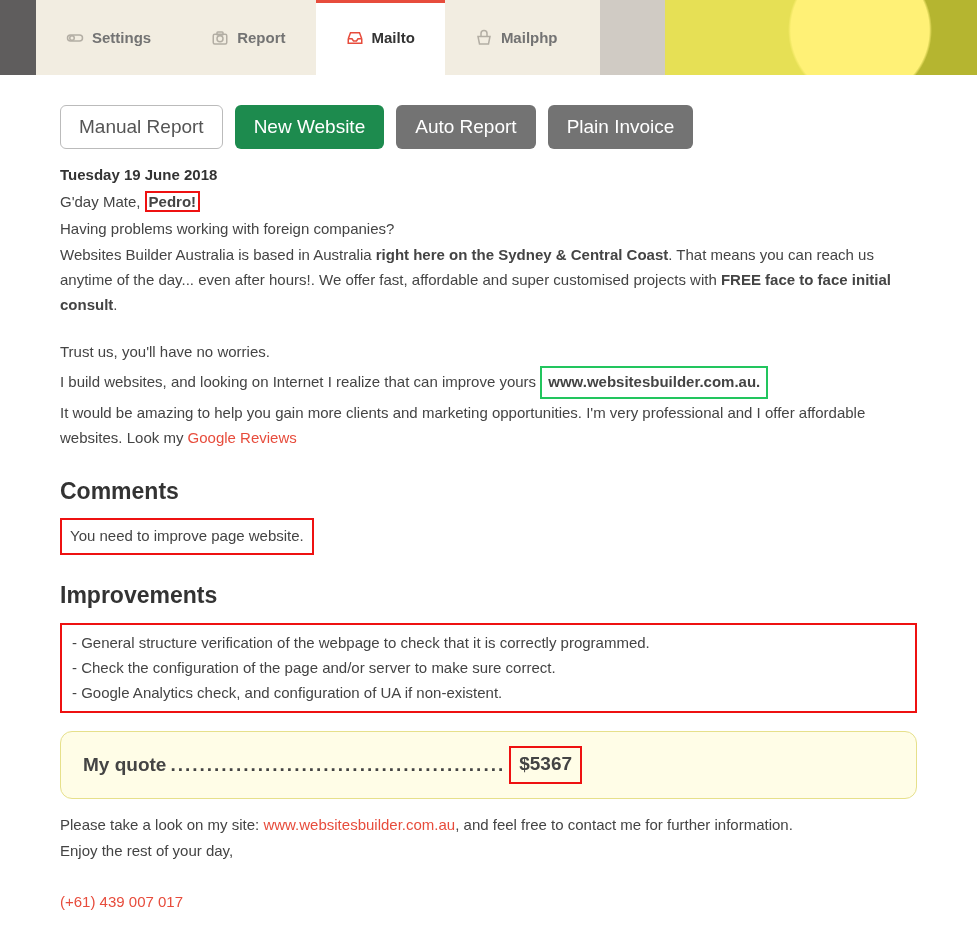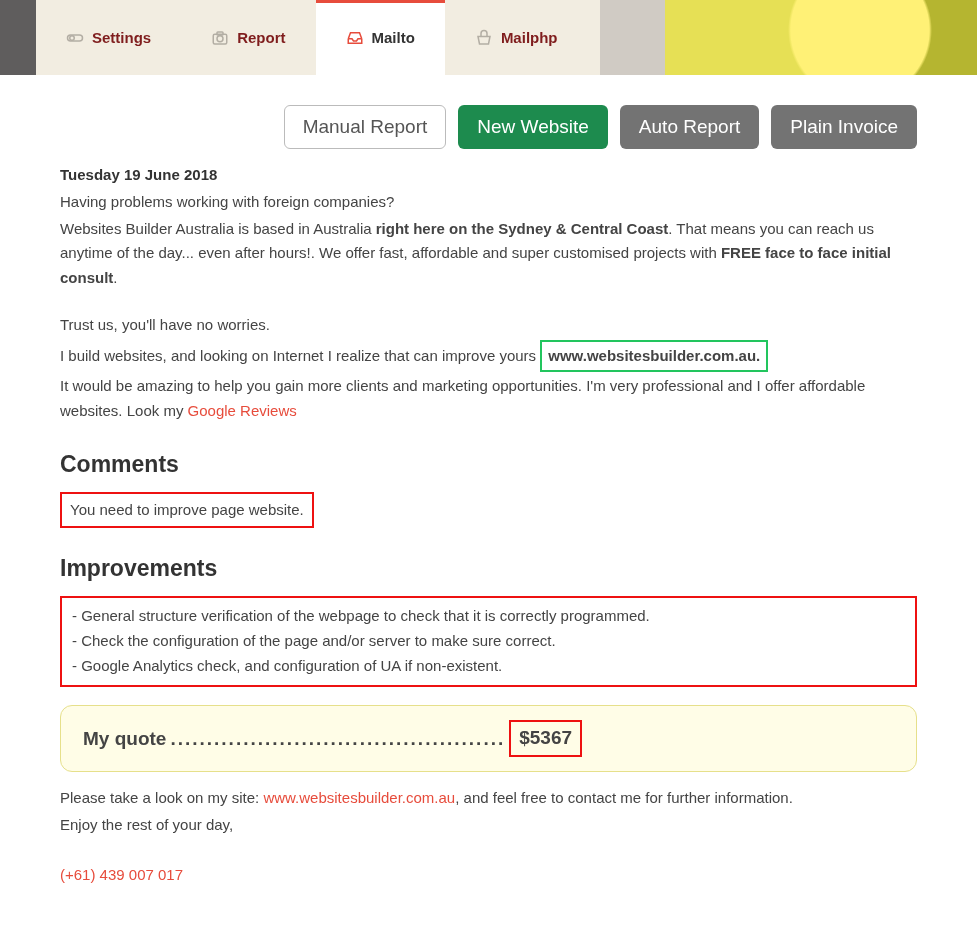--- a/index.html
+++ b/index.html
@@ -40,21 +40,21 @@
     display: flex;
     align-items: stretch;
   }
   .tab {
     display: flex;
     align-items: center;
     gap: 8px;
     padding: 0 30px;
     font-size: 15px;
     font-weight: 600;
-    color: #7f1d1d;
+    color: #737373;
     cursor: pointer;
     position: relative;
   }
   .tab.active {
     background: #fff;
     color: #555;
   }
   .tab.active .icon-slot svg path,
   .tab.active .icon-slot svg rect,
   .tab.active .icon-slot svg circle,
@@ -63,21 +63,21 @@
   .tab.active::before {
     content:"";
     position:absolute; top:0; left:0; right:0; height:3px;
     background:#e74c3c;
   }
   .icon-slot { display:inline-flex; }
   .icon-slot svg { width:18px; height:18px; stroke:#b3aea4; fill:none; stroke-width:2; }
 
   
   .actions-row {
-    display:flex; justify-content:flex-end; gap:12px;
+    display:flex; justify-content:flex-start; gap:12px;
     padding: 30px 60px 14px 60px;
   }
   .btn {
     font-size: 19px;
     padding: 10px 18px;
     border-radius: 6px;
     cursor:pointer;
     border:1px solid transparent;
     white-space:nowrap;
   }
@@ -188,20 +188,24 @@
   <button class="btn btn-outline">Manual Report</button>
   <button class="btn btn-green">New Website</button>
   <button class="btn btn-dark">Auto Report</button>
   <button class="btn btn-dark">Plain Invoice</button>
 </div>
 
 <div class="content">
 
   <p class="date-line">Tuesday 19 June 2018</p>
 
+  <p>
+    <span>G'day Mate,</span>
+    <span class="hl-red"><span>Pedro</span><span>!</span></span>
+  </p>
 
   <p class="para">Having problems working with foreign companies?</p>
 
   <p class="para">
     <span>Websites Builder Australia is based in Australia </span><span class="bold">right here on the Sydney &amp; Central Coast</span><span>. That means you can reach us anytime of the day... even after hours!. We offer fast, affordable and super customised projects with </span><span class="bold">FREE face to face initial consult</span><span>.</span>
   </p>
 
   <p class="para" style="margin-top:22px">Trust us, you'll have no worries.</p>
 
   <p class="para">

